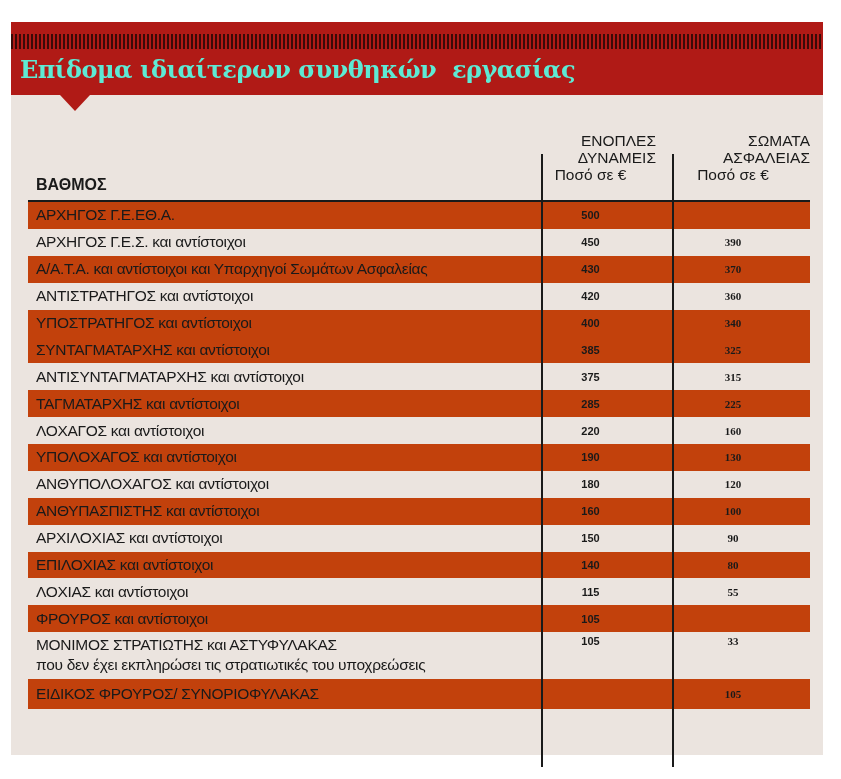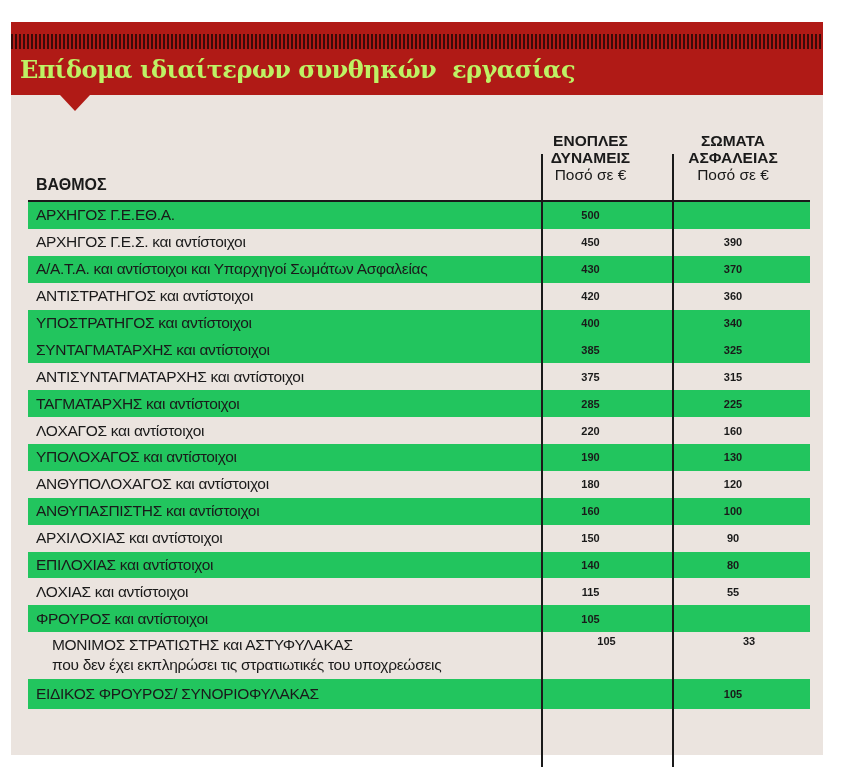--- a/index.html
+++ b/index.html
@@ -3,44 +3,44 @@
   <meta charset="utf-8">
   <style>
     html, body { margin: 0; padding: 0; background: #ffffff; }
     body { width: 841px; height: 779px; position: relative; overflow: hidden;
            font-family: "Liberation Sans", "DejaVu Sans", sans-serif; color: #1a1a1a; }
     .panel { position: absolute; left: 11px; top: 22px; width: 812px; height: 733px; background: #ebe4df; }
     .banner { position: absolute; left: 0; top: 0; width: 812px; height: 73px; background: #b01a16; }
     .stripes { position: absolute; left: 0; top: 12px; width: 812px; height: 15px;
                background: repeating-linear-gradient(90deg, #3a0a08 0px, #3a0a08 2px, #b01a16 2px, #b01a16 4px); }
     .banner-title { position: absolute; left: 9px; top: 33px; font-family: "DejaVu Serif", "Liberation Serif", serif;
-                    font-weight: bold; font-size: 24px; color: #bef264; letter-spacing: -0.5px; white-space: pre; }
+                    font-weight: bold; font-size: 24px; color: #5eead4; letter-spacing: -0.5px; white-space: pre; }
     .pointer { position: absolute; left: 49px; top: 73px; width: 0; height: 0;
                border-left: 15px solid transparent; border-right: 15px solid transparent; border-top: 16px solid #b01a16; }
     .table { position: absolute; left: 17px; top: 110px; width: 782px; }
     .head { position: relative; height: 68px; border-bottom: 2px solid #1a1a1a; }
     .h-rank { position: absolute; left: 8px; bottom: 6px; font-weight: bold; font-size: 16px; }
     .h-col { position: absolute; top: 0; text-align: center; font-size: 15.5px; line-height: 17px; }
-    .h-col .t { font-weight: bold; display: block; }
+    .h-col .t { font-weight: normal; display: block; text-align: right; }
     .h-col .u { display: block; font-size: 15.5px; }
     .h-col.c1 { left: 497px; width: 131px; top: 0; }
     .h-col.c2 { left: 628px; width: 154px; top: 0; }
     .rows { position: relative; }
     .row { position: relative; height: 26.9px; display: flex; align-items: center; }
     .row.alt { background: #ebe4df; }
-    .row.white { background: #22c55e; }
-    .row.tall { height: 47px; align-items: flex-start; margin-left: 16px; }
+    .row.white { background: #c2410c; }
+    .row.tall { height: 47px; align-items: flex-start; }
     .row.last { height: 30px; }
     .cell-rank { position: absolute; left: 8px; font-size: 15.5px; letter-spacing: -0.3px; white-space: nowrap; }
     .row.tall .cell-rank { top: 3px; line-height: 20px; }
     .cell-rank .l2 { display: block; }
     .cell-num { position: absolute; font-weight: bold; font-size: 11px; text-align: center; }
     .row.tall .cell-num { top: 3px; }
     .cell-num.c1 { left: 497px; width: 131px; }
-    .cell-num.c2 { left: 628px; width: 154px; }
+    .cell-num.c2 { left: 628px; width: 154px; font-family: Liberation Serif, serif; }
     .vline { position: absolute; top: 22px; width: 2px; background: #1a1a1a; height: 613px; }
     .vline.v1 { left: 513px; }
     .vline.v2 { left: 644px; }
   </style>
 </head>
 <body>
 
 <div class="panel">
   <div class="banner">
     <div class="stripes"></div>

